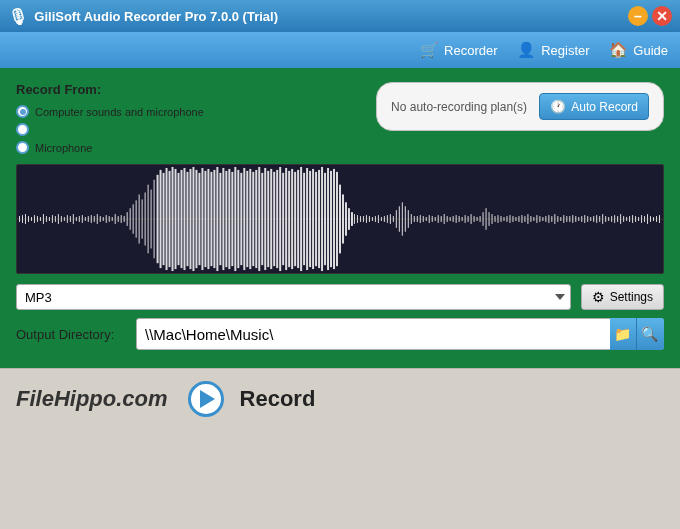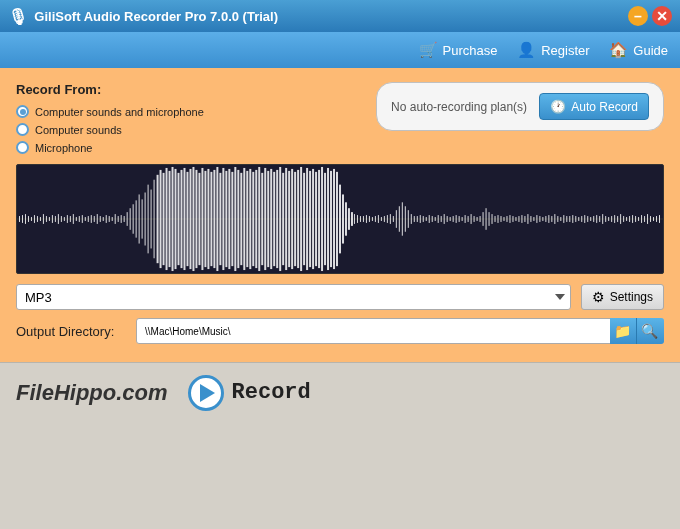--- a/index.html
+++ b/index.html
@@ -68,21 +68,21 @@
       align-items: center;
       gap: 5px;
       cursor: pointer;
       font-size: 13px;
       font-weight: 500;
     }
     .menu-icon { font-size: 15px; }
 
     
     .main-content {
-      background: #fdba74;
+      background: #15803d;
       padding: 14px 16px 10px 16px;
     }
 
     
     .record-from-section {
       display: flex;
       align-items: flex-start;
       justify-content: space-between;
       margin-bottom: 10px;
     }
@@ -225,25 +225,25 @@
 
     
     .dir-input-wrapper {
       flex: 1;
       position: relative;
       display: flex;
       align-items: center;
     }
     .dir-input {
       width: 100%;
-      height: 26px;
+      height: 32px;
       padding: 0 54px 0 8px;
       border: 1px solid #aaa;
       border-radius: 3px;
-      font-size: 10px;
+      font-size: 15px;
       background: white;
     }
     .dir-icons {
       position: absolute;
       right: 0;
       top: 0;
       bottom: 0;
       display: flex;
     }
     .dir-icon-btn {
@@ -278,25 +278,24 @@
     }
     .filehippo-logo {
       font-size: 22px;
       font-style: italic;
       color: #333;
       font-weight: bold;
     }
     .record-btn {
       display: flex;
       align-items: center;
-      gap: 8px;
+      gap: 16px;
       cursor: pointer;
       background: none;
       border: none;
-      font-family: Liberation Mono, monospace;
     }
     .play-circle {
       width: 36px;
       height: 36px;
       border-radius: 50%;
       border: 3px solid #3a90cc;
       background: white;
       display: flex;
       align-items: center;
       justify-content: center;
@@ -331,21 +330,21 @@
   </div>
   <div class="title-controls">
     <button class="title-btn title-btn-min">–</button>
     <button class="title-btn title-btn-close">✕</button>
   </div>
 </div>
 
 <div class="menu-bar">
   <div class="menu-item">
     <span class="menu-icon">🛒</span>
-    <span>Purchase</span>
+    <span>Recorder</span>
   </div>
   <div class="menu-item">
     <span class="menu-icon">👤</span>
     <span>Register</span>
   </div>
   <div class="menu-item">
     <span class="menu-icon">🏠</span>
     <span>Guide</span>
   </div>
 </div>
@@ -355,21 +354,20 @@
   <div class="record-from-section">
     <div class="record-from-left">
       <div class="record-from-label">Record From:</div>
       <div class="radio-group">
         <label class="radio-item">
           <div class="radio-dot selected"></div>
           <span>Computer sounds and microphone</span>
         </label>
         <label class="radio-item">
           <div class="radio-dot"></div>
-          <span>Computer sounds</span>
         </label>
         <label class="radio-item">
           <div class="radio-dot"></div>
           <span>Microphone</span>
         </label>
       </div>
     </div>
 
     <div class="auto-record-panel">
       <span class="auto-record-text">No auto-recording plan(s)</span>

